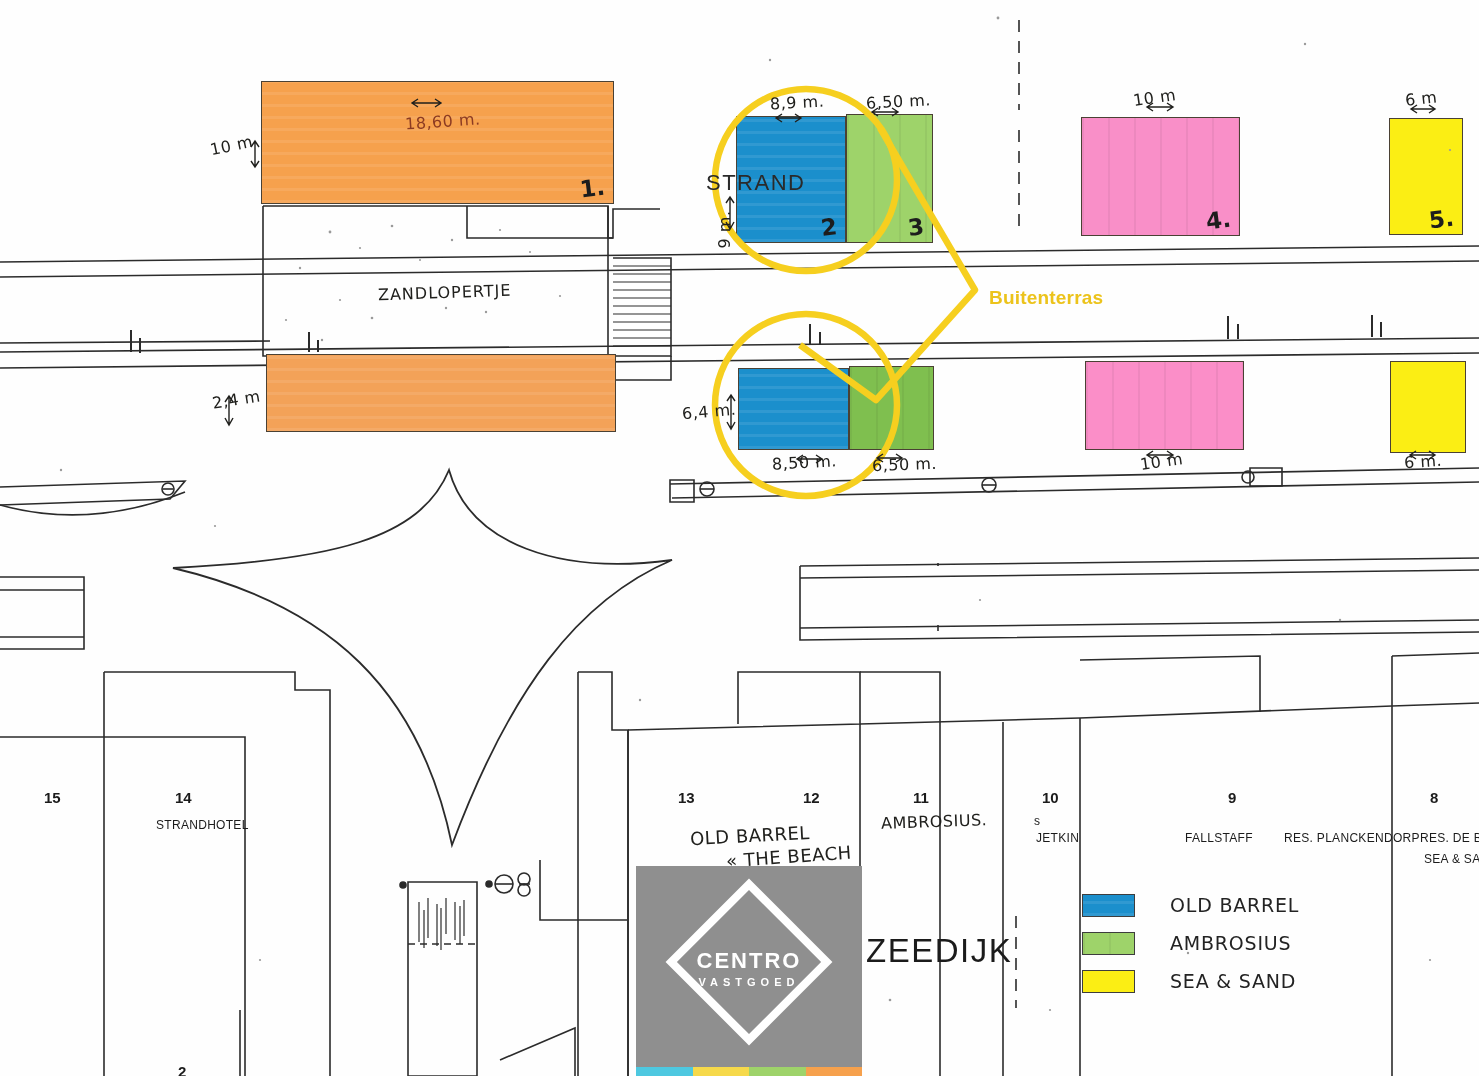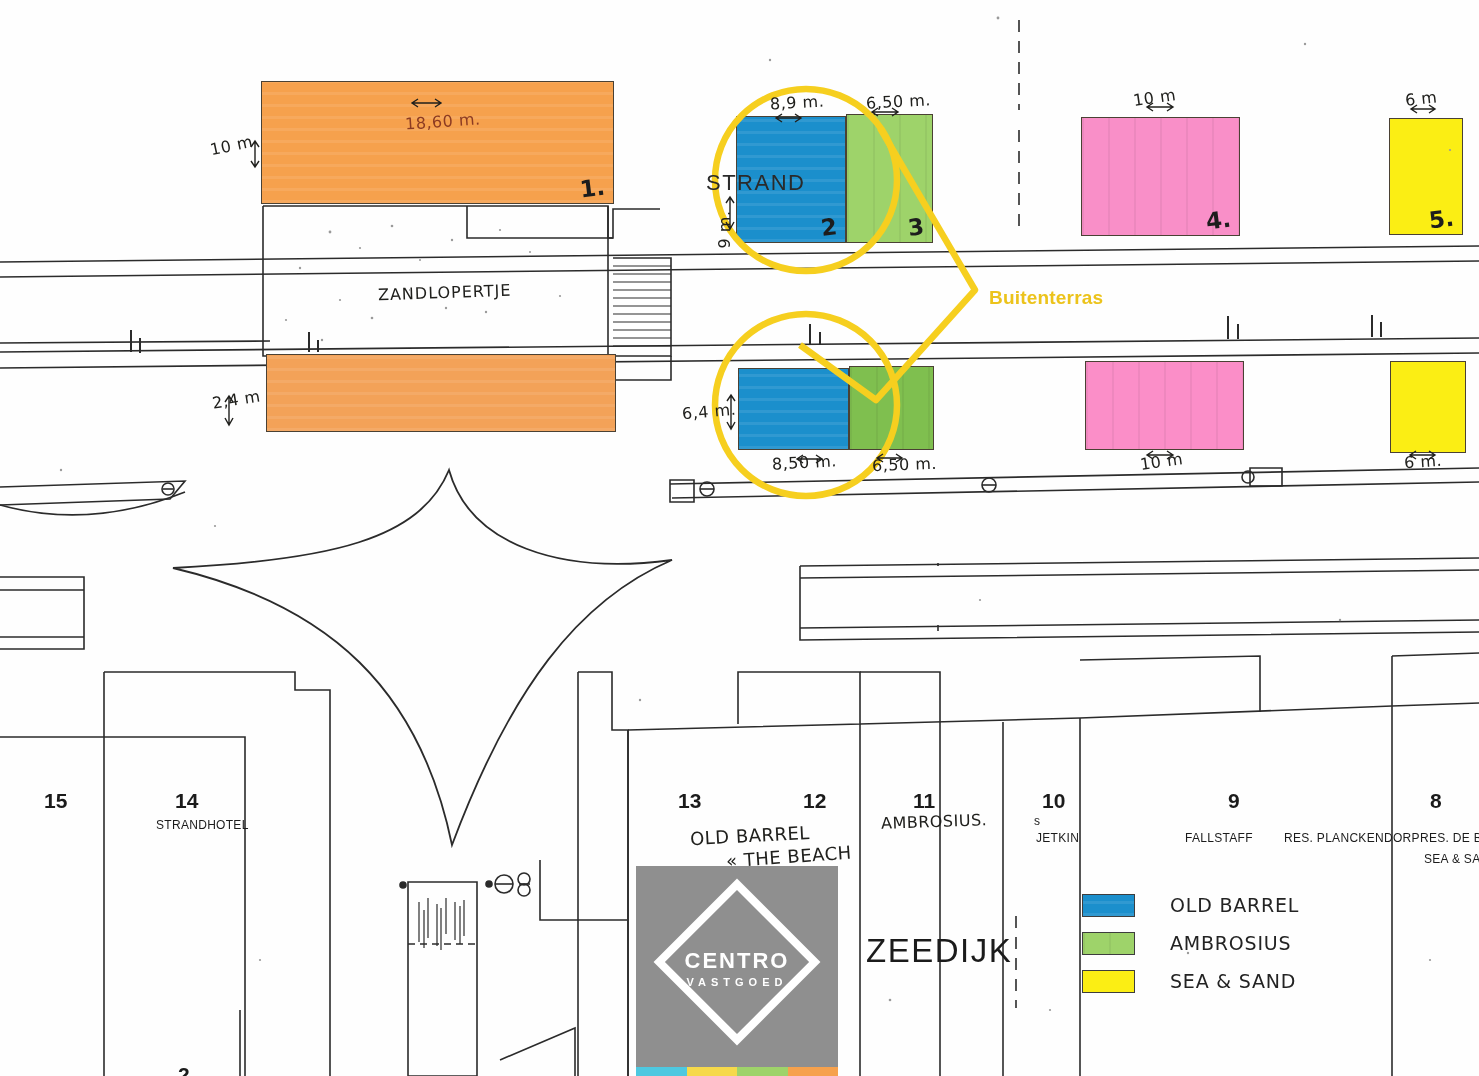--- a/index.html
+++ b/index.html
@@ -86,21 +86,21 @@
   .hand.lg{font-size:18px;}
   .hand.red{color:#8c3b22;}
 
   
   .cad{
     position:absolute;
     font-family:"Liberation Sans", sans-serif;
     color:#1b1b1b;
     white-space:nowrap;
   }
-  .cad.num{font-size:21px;font-weight:700;}
+  .cad.num{font-size:15px;font-weight:700;}
   .cad.nm{font-size:12px;letter-spacing:.3px;margin-left:20px;}
   .cad.strand{
     font-size:22px;
     letter-spacing:1.5px;
     color:#2a2a2a;
   }
   .cad.zeedijk{
     font-size:33px;
     letter-spacing:1.5px;
     font-weight:400;
@@ -144,21 +144,21 @@
     font-size:19px;
     letter-spacing:.8px;
     color:#232323;
   }
 
   
   #logo{
     position:absolute;
     left:636px;
     top:866px;
-    width:202px;
+    width:226px;
     height:210px;
     background:#8f8f8f;
     overflow:hidden;
   }
   #logo .diamond{
     position:absolute;
     left:50%;
     top:96px;
     width:118px;
     height:118px;

